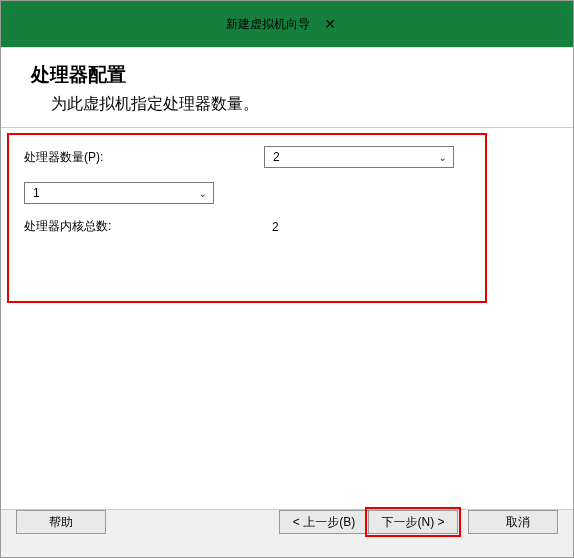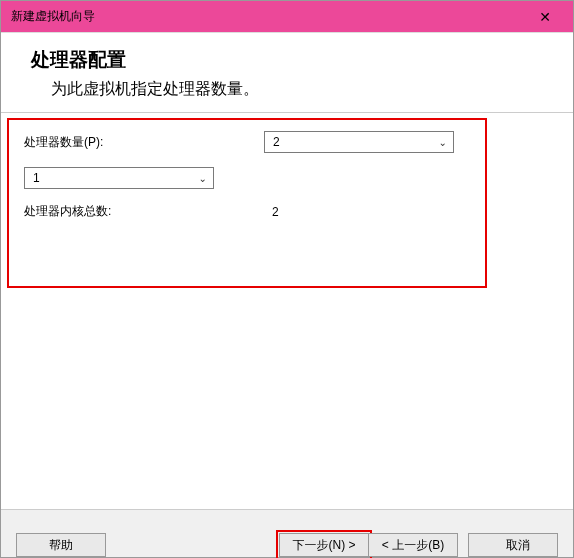--- a/index.html
+++ b/index.html
@@ -5,27 +5,27 @@
     * { box-sizing: border-box; margin: 0; padding: 0; }
     body {
       font-family: "Microsoft YaHei", "SimSun", sans-serif;
       font-size: 12px;
       background: #fff;
       width: 574px;
       height: 558px;
       overflow: hidden;
     }
     .titlebar {
-      height: 32px;
+      height: 47px;
       display: flex;
       align-items: center;
-      justify-content: space-between;
+      justify-content: center;
       padding: 0 8px 0 10px;
       border-bottom: 1px solid #ddd;
-      background: #ec4899;
+      background: #15803d;
     }
     .close-btn {
       width: 40px;
       height: 28px;
       display: flex;
       align-items: center;
       justify-content: center;
       font-size: 14px;
       cursor: pointer;
     }
@@ -84,21 +84,21 @@
       padding-left: 8px;
     }
     .footer {
       position: absolute;
       bottom: 0;
       left: 0;
       right: 0;
       height: 48px;
       border-top: 1px solid #ccc;
       display: flex;
-      align-items: flex-end;
+      align-items: flex-start;
       padding: 0 15px;
       background: #f0f0f0;
     }
     .btn {
       height: 24px;
       min-width: 90px;
       border: 1px solid #999;
       background: #e9e9e9;
       font-size: 12px;
       display: flex;
@@ -161,19 +161,19 @@
     <div class="row">
       <div class="row-label">处理器内核总数:</div>
       <div class="static-val">2</div>
     </div>
   </div>
 
   <div class="footer">
     <button class="btn">帮助</button>
     <div class="spacer"></div>
     <div class="btn-group">
+      <button class="btn">&lt; 上一步(B)</button>
       <button class="btn next-highlight">下一步(N) &gt;</button>
-      <button class="btn">&lt; 上一步(B)</button>
     </div>
     <button class="btn btn-cancel">取消</button>
   </div>
 
 </div>
 
 </body></html>

